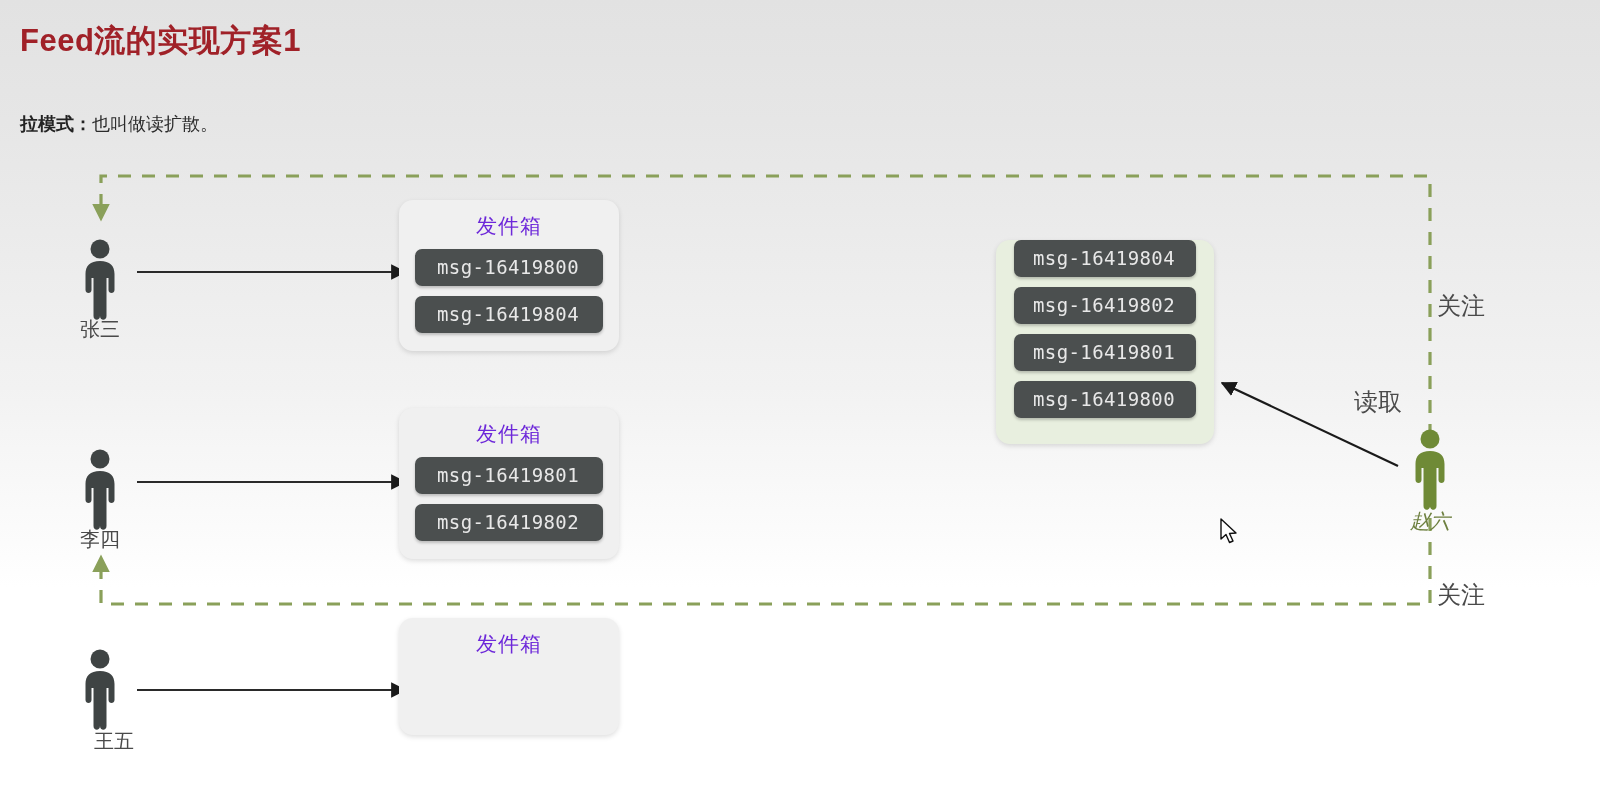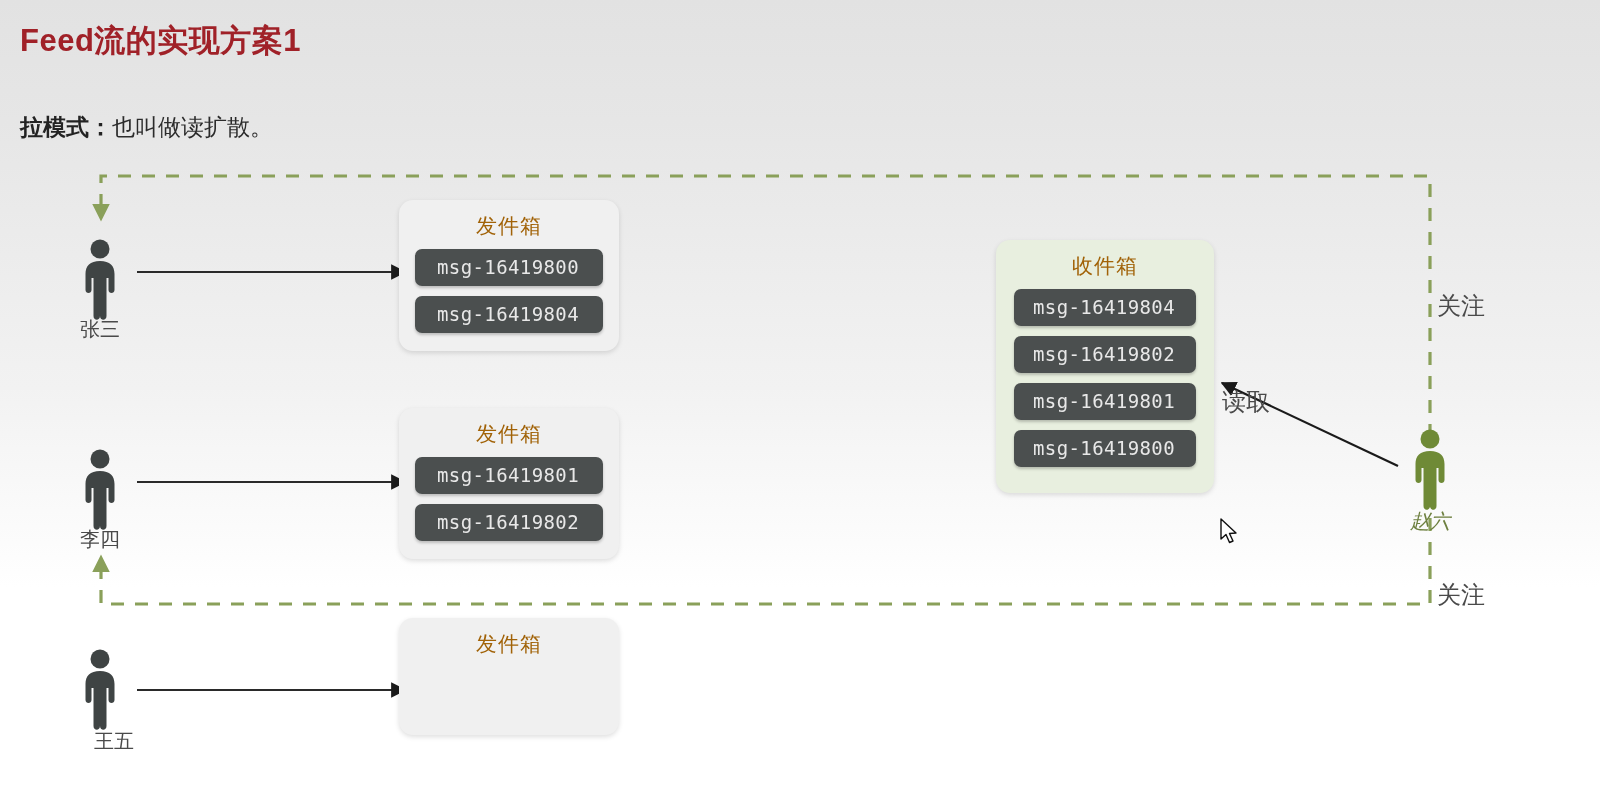--- a/index.html
+++ b/index.html
@@ -23,21 +23,21 @@
     font-size: 31px;
     font-weight: bold;
     color: #a02128;
     letter-spacing: 0.5px;
     white-space: nowrap;
   }
   .subtitle {
     position: absolute;
     left: 20px;
     top: 112px;
-    font-size: 23px;
+    font-size: 18px;
     color: #232323;
     white-space: nowrap;
   }
   .subtitle .strong { font-weight: bold; }
   .subtitle .rest { font-weight: normal; color: #2b2b2b; }
 
   svg.layer {
     position: absolute;
     left: 0; top: 0;
     width: 1600px;
@@ -56,21 +56,21 @@
     background: #f0f0f0;
     width: 220px;
   }
   .box-inbox {
     background: #e8efdf;
     width: 218px;
   }
   .box-title {
     text-align: center;
     font-size: 21px;
-    color: #a16207;
+    color: #6d28d9;
     padding-top: 12px;
     padding-bottom: 9px;
     letter-spacing: 1px;
   }
   .chip {
     margin: 0 auto 10px auto;
     background: #4b4f4f;
     color: #e8e8e8;
     border-radius: 7px;
     font-family: "DejaVu Sans Mono", "Liberation Mono", monospace;
@@ -185,21 +185,20 @@
     <div class="chip">msg-16419802</div>
     <div style="height:8px"></div>
   </div>
 
   <div class="box box-outbox" style="left:399px; top:618px;">
     <div class="box-title">发件箱</div>
     <div style="height:68px"></div>
   </div>
 
   <div class="box box-inbox" style="left:996px; top:240px;">
-    <div class="box-title">收件箱</div>
     <div class="chip">msg-16419804</div>
     <div class="chip">msg-16419802</div>
     <div class="chip">msg-16419801</div>
     <div class="chip">msg-16419800</div>
     <div style="height:16px"></div>
   </div>
 
   <div class="person" style="left:70px; top:310px;">
     <div class="name">张三</div>
   </div>
@@ -208,19 +207,19 @@
   </div>
   <div class="person" style="left:84px; top:722px;">
     <div class="name">王五</div>
   </div>
   <div class="person green" style="left:1400px; top:502px;font-style:italic;">
     <div class="name">赵六</div>
   </div>
 
   <div class="edge-label" style="left:1437px; top:290px;">关注</div>
   <div class="edge-label" style="left:1437px; top:579px;">关注</div>
-  <div class="edge-label" style="left:1222px; top:386px;">读取</div>
+  <div class="edge-label" style="left:1354px; top:386px;">读取</div>
 
   <svg class="cursor" style="left:1219px; top:518px;" width="22" height="28" viewBox="0 0 22 28">
     <path d="M 2 1 L 2 21 L 7 16.5 L 10.5 24.5 L 14 23 L 10.5 15.5 L 17 15 Z" fill="#ffffff" stroke="#111111" stroke-width="1.4" stroke-linejoin="round"></path>
   </svg>
 
 </div>
 
 </body></html>

